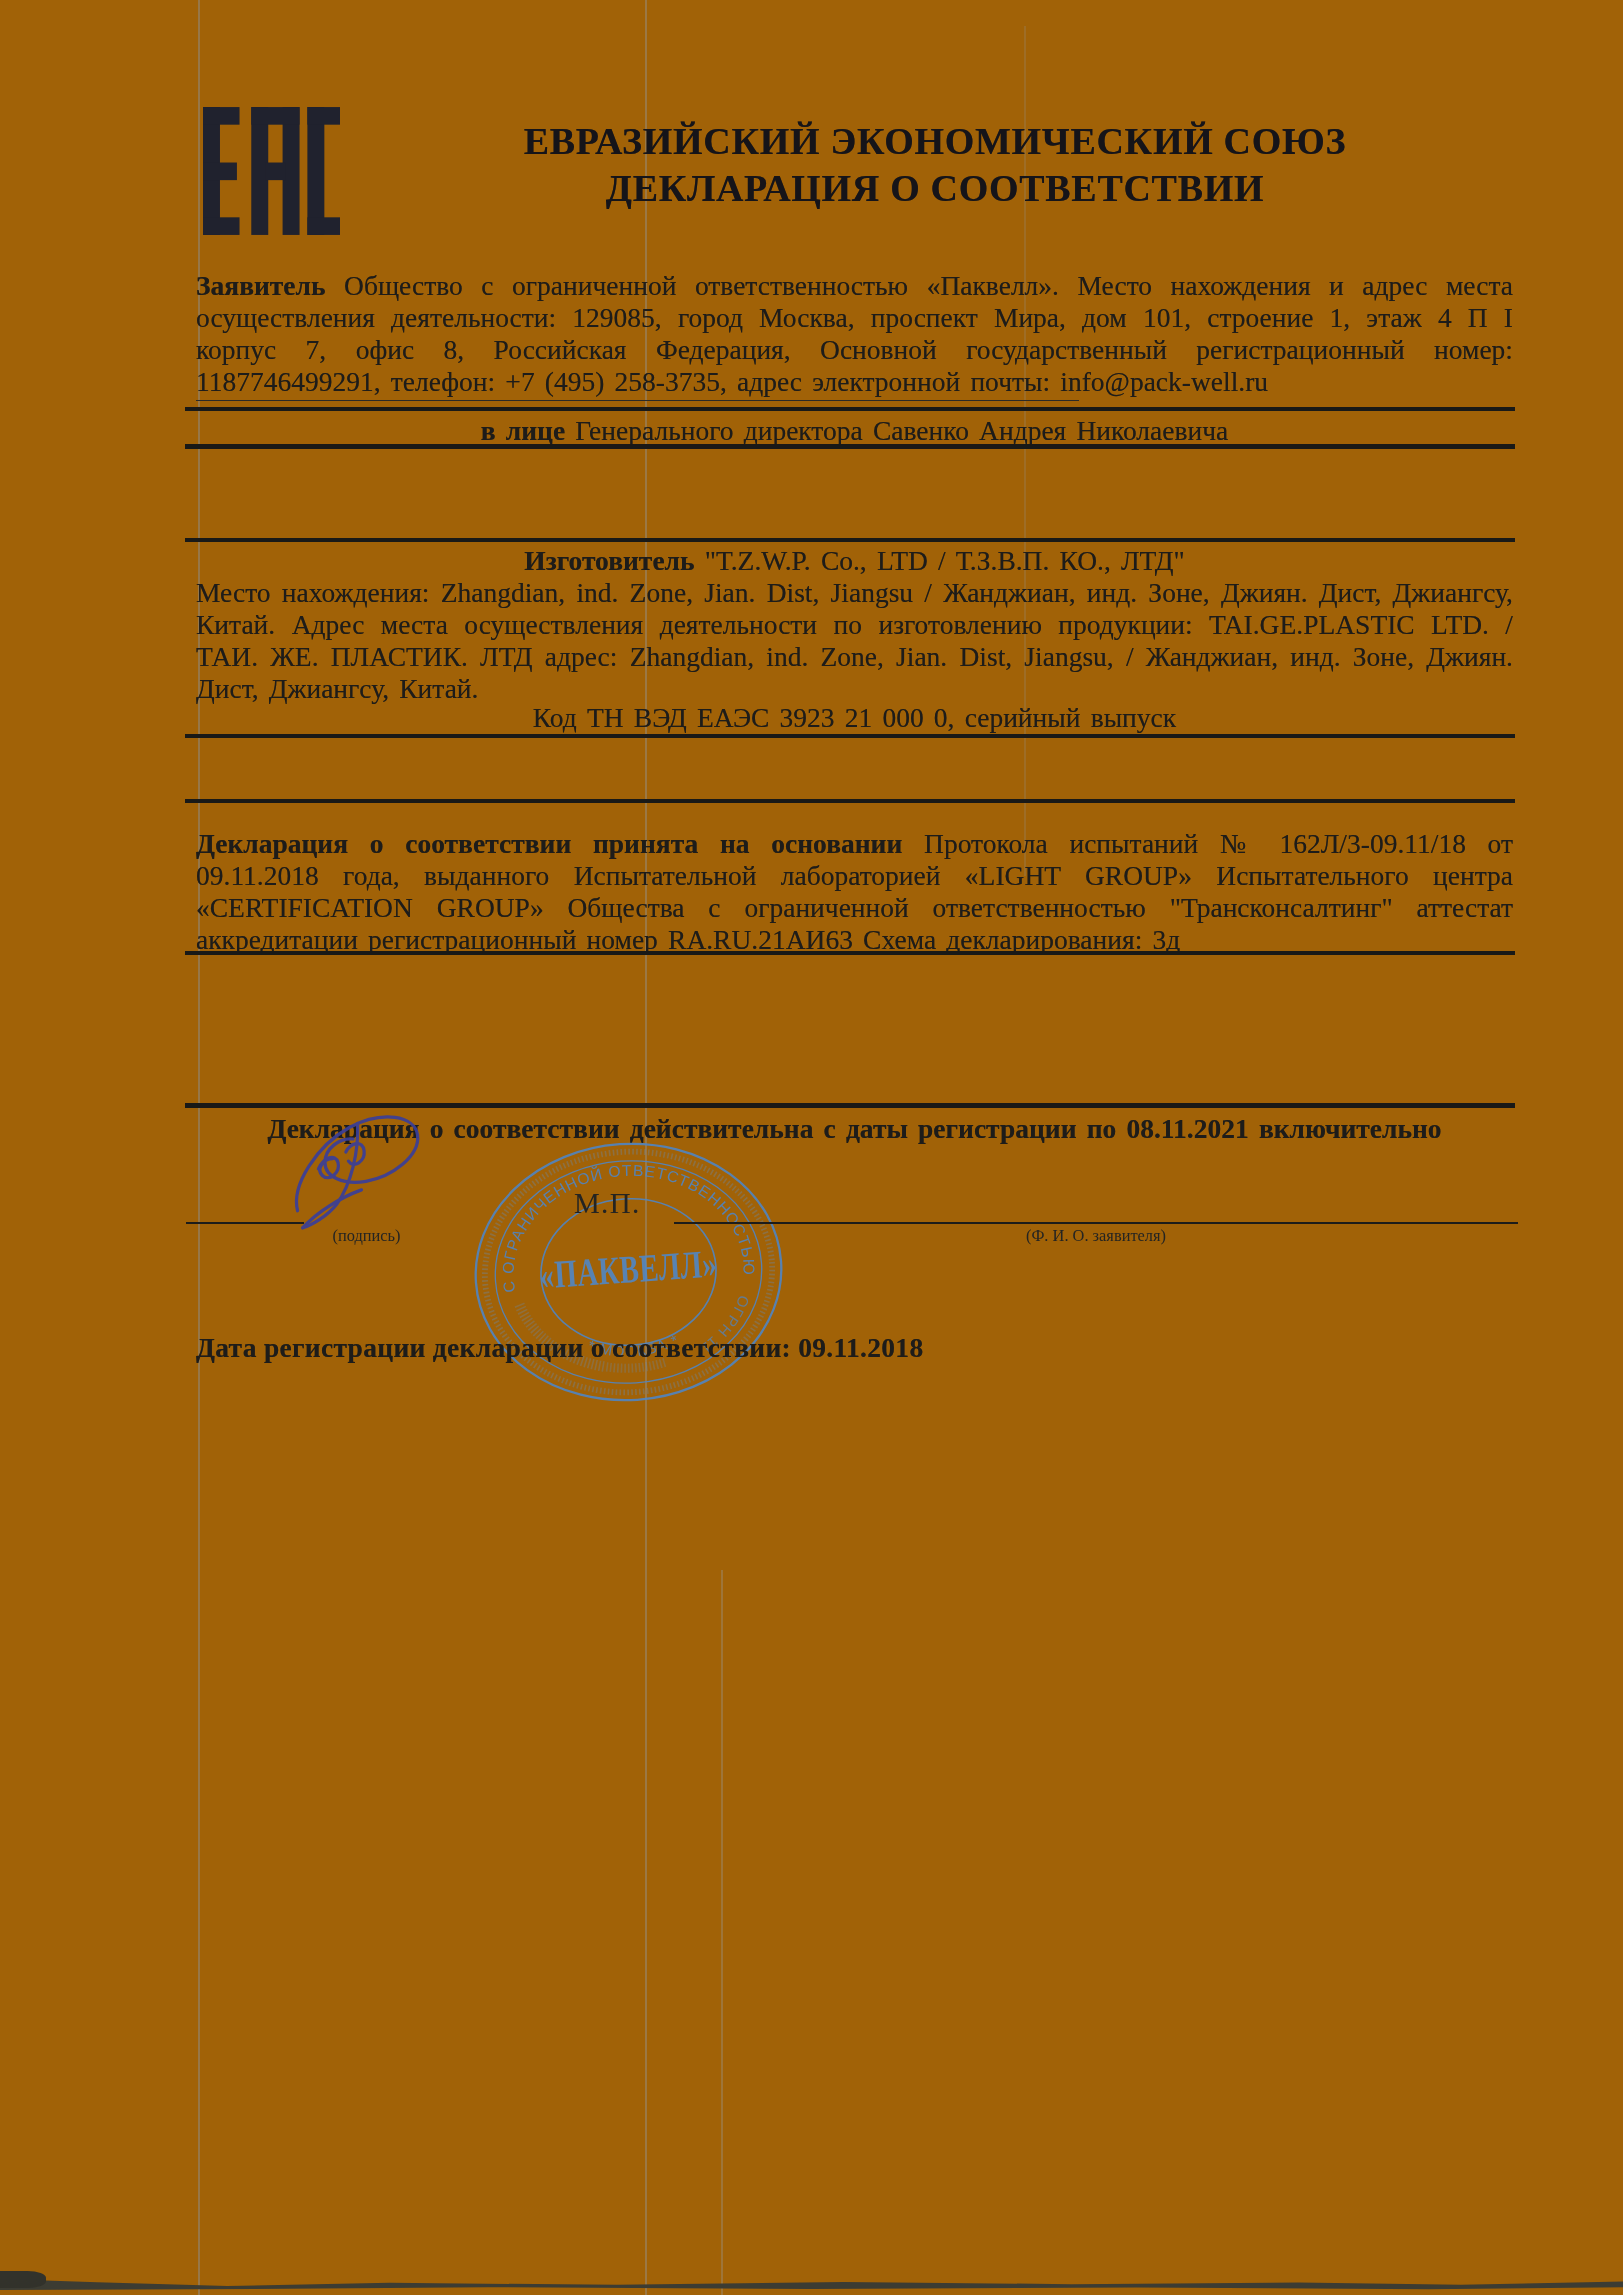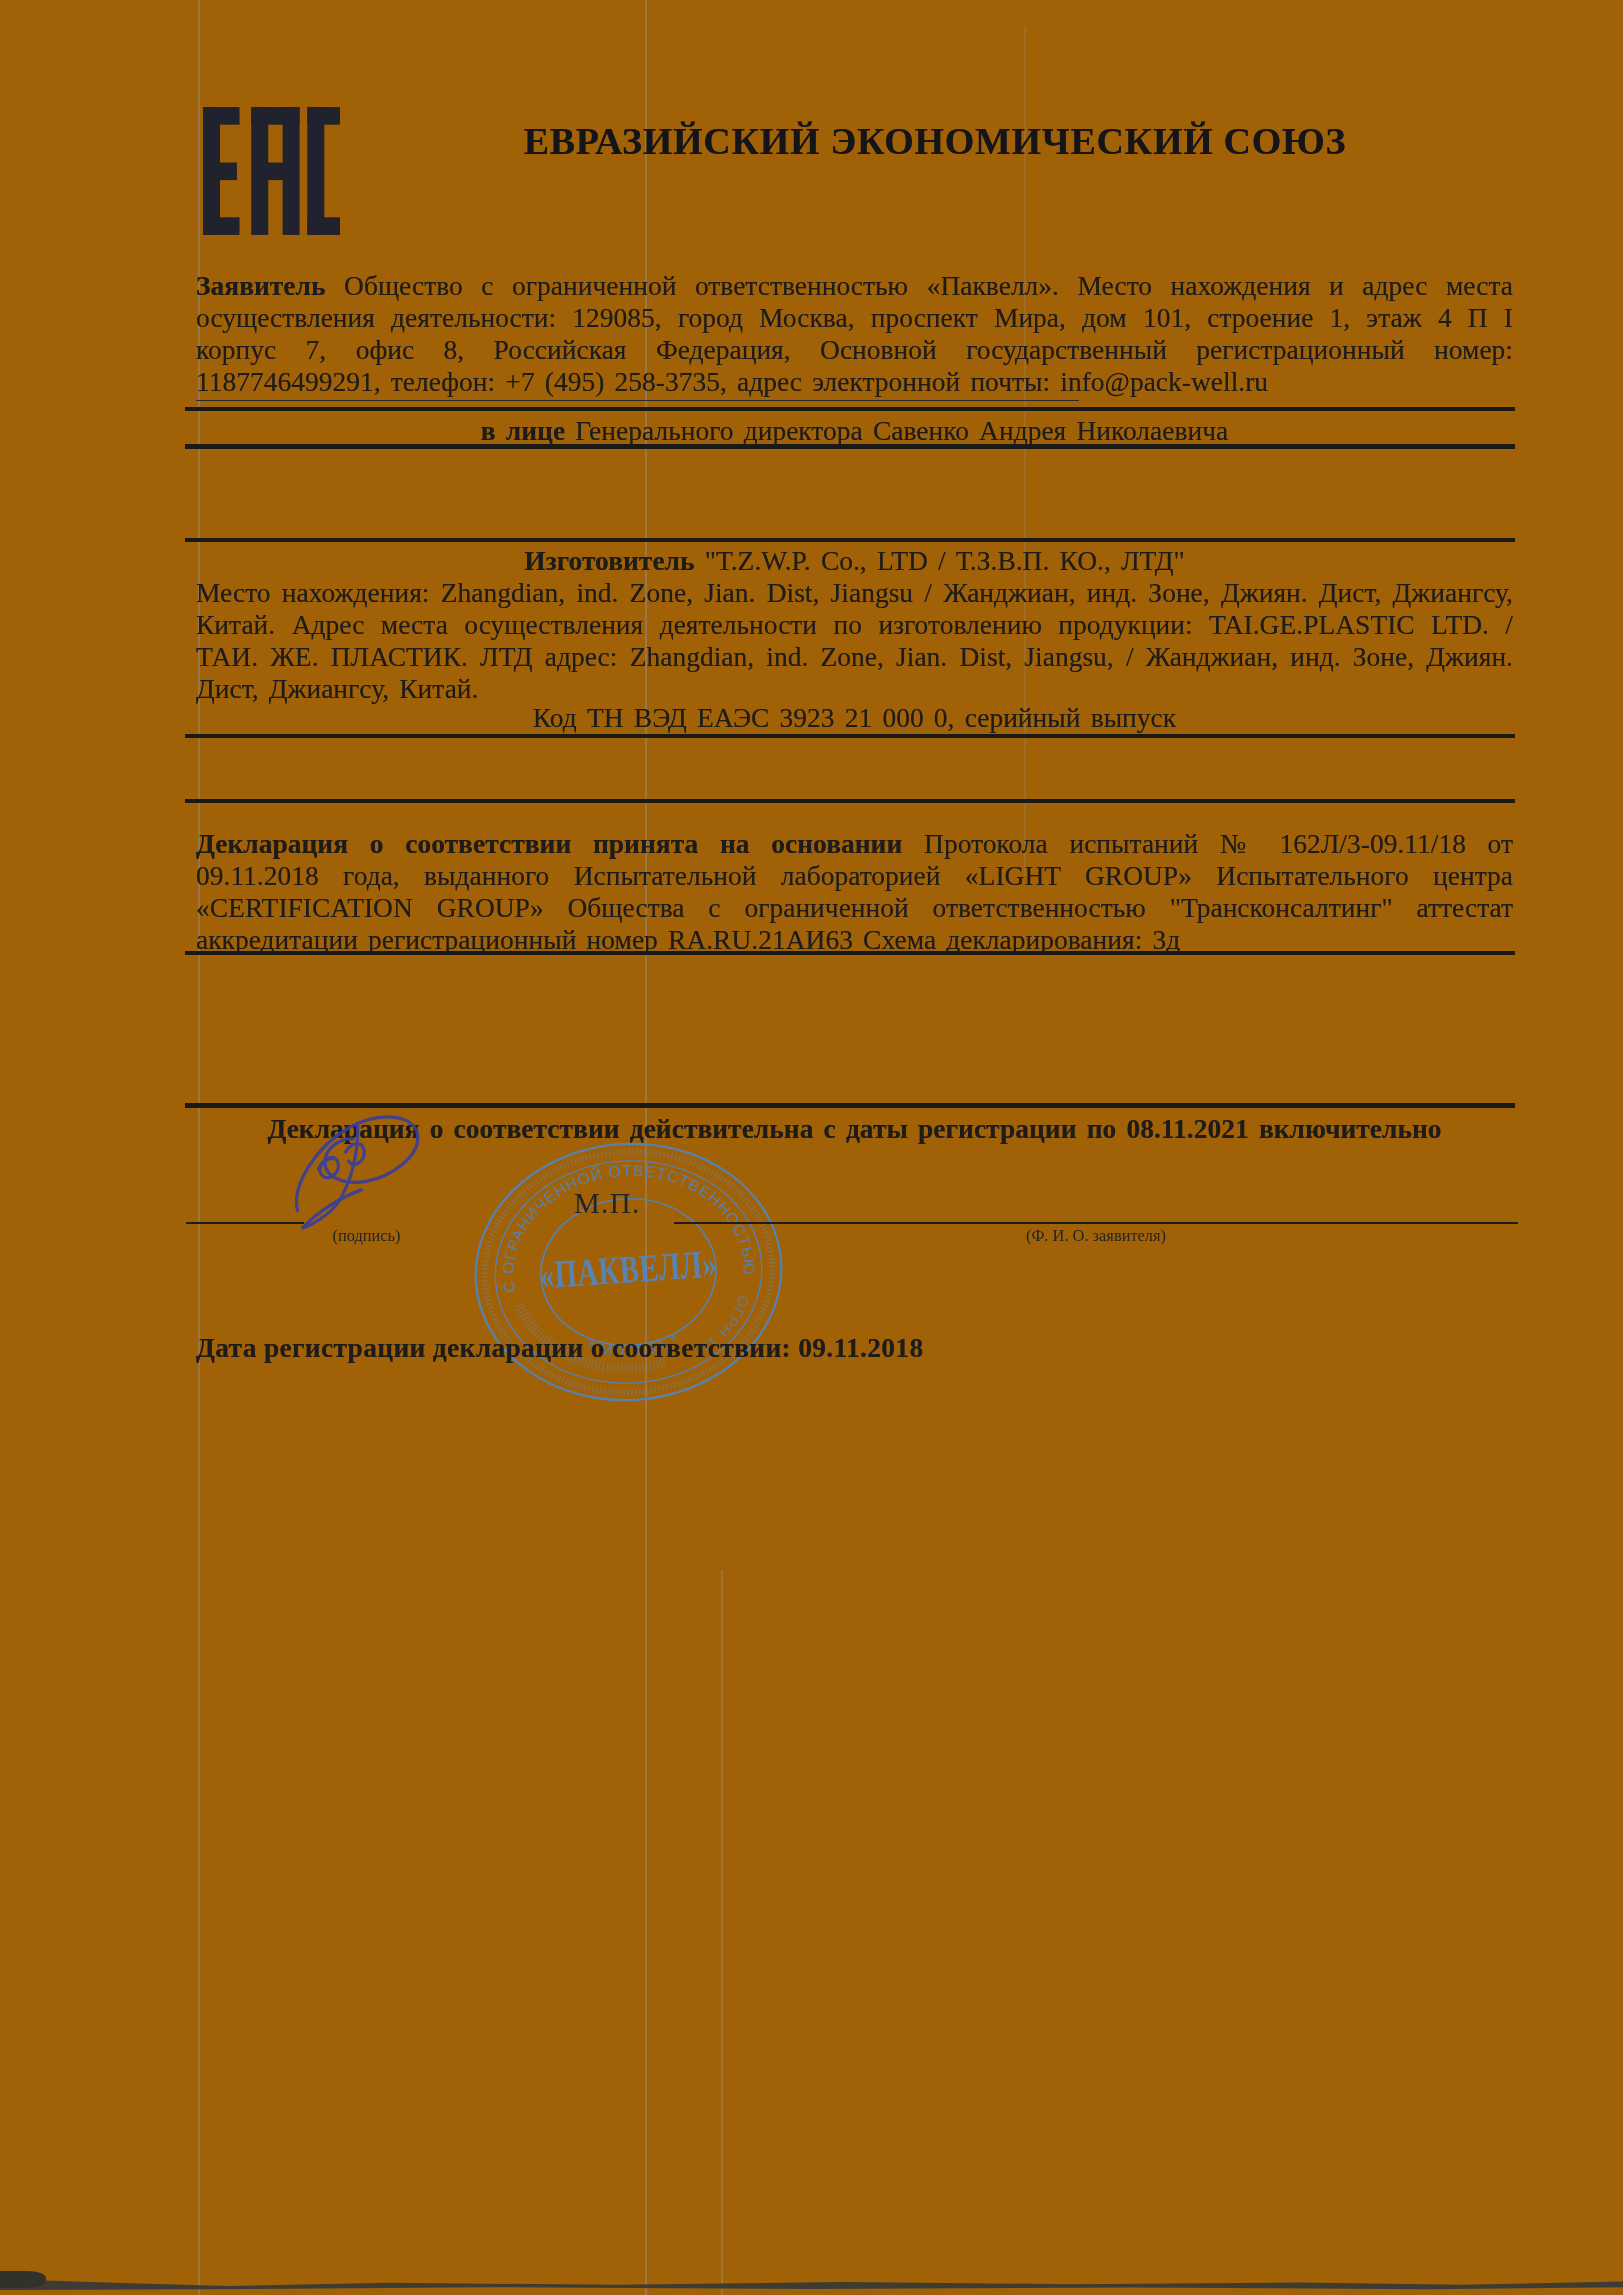--- a/index.html
+++ b/index.html
@@ -63,20 +63,21 @@
 
         <rect x="160" y="0" width="26" height="196"></rect>
         <rect x="160" y="0" width="50" height="27"></rect>
         <rect x="160" y="169" width="50" height="27"></rect>
       </g>
     </svg>
   </div>
 
   <div class="title-wrap">
     <div class="title-line">ЕВРАЗИЙСКИЙ ЭКОНОМИЧЕСКИЙ СОЮЗ</div>
+    <div class="title-line">ДЕКЛАРАЦИЯ О СООТВЕТСТВИИ</div>
   </div>
 
   <p class="para" style="top:270px"><b>Заявитель</b> <span>Общество с ограниченной ответственностью «Паквелл». Место нахождения и адрес места осуществления деятельности: 129085, город Москва, проспект Мира, дом 101, строение 1, этаж 4 П I корпус 7, офис 8, Российская Федерация, Основной государственный регистрационный номер: 1187746499291, телефон: +7 (495) 258-3735, адрес электронной почты: info@pack-well.ru</span></p>
   <div class="thinline" style="left:196px;top:400px;width:883px;"></div>
   <div class="rule" style="top:407px;"></div>
 
   <p class="para line-left" style="top:415px"><b>в лице</b> <span>Генерального директора Савенко Андрея Николаевича</span></p>
   <div class="rule" style="top:444px;height:4.6px;"></div>
 
   <div class="rule" style="top:538px;"></div>

